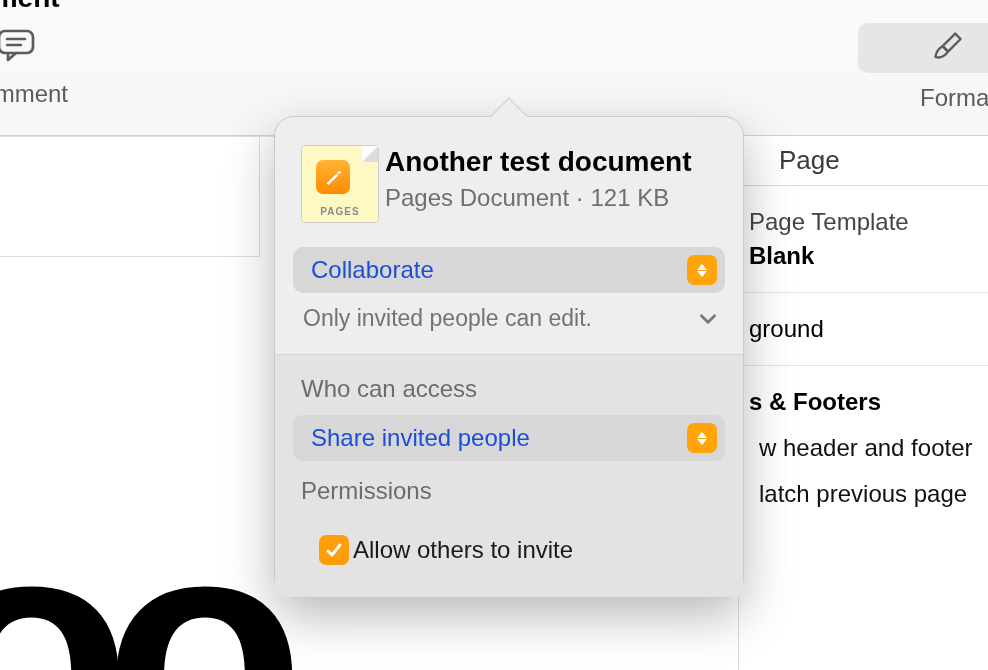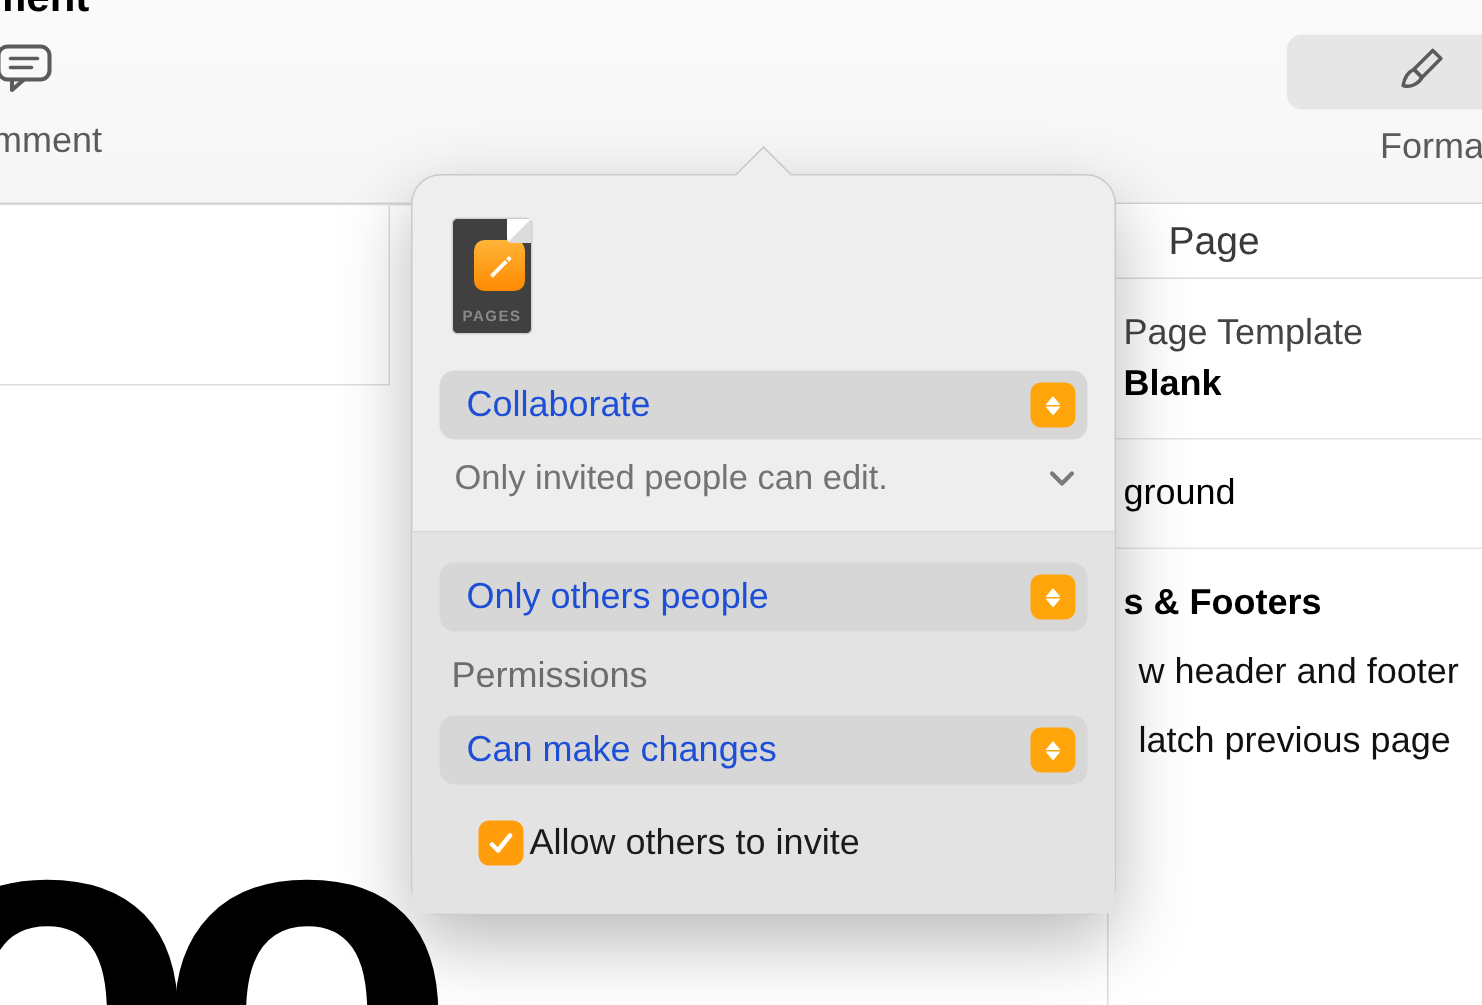--- a/index.html
+++ b/index.html
@@ -63,21 +63,21 @@
   }
   .popover::before{
     content:""; position:absolute; top:-14px; left:50%; transform:translateX(-50%);
     width:26px; height:26px; background:#eeeeee;
     border-left:1px solid #c9c9c9; border-top:1px solid #c9c9c9;
     transform:translateX(-50%) rotate(45deg);
   }
   .popover .header { display:flex; gap:22px; padding:28px 26px 18px; align-items:flex-start; }
   .doc-ico-wrap { width:62px; height:78px; position:relative; }
   .doc-ico-page {
-    width:54px; height:78px; background:#404040; border:1px solid #cfcfcf; border-radius:4px;
+    width:78px; height:78px; background:#fef9c3; border:1px solid #cfcfcf; border-radius:4px;
     position:relative;
   }
   .doc-ico-page::after{
     content:""; position:absolute; top:0; right:0; width:16px; height:16px;
     background:linear-gradient(135deg,#fff 48%, #dcdcdc 52%);
     border-bottom-left-radius:3px;
   }
   .doc-ico-inner{
     position:absolute; left:14px; top:14px; width:34px; height:34px; border-radius:7px;
     background:linear-gradient(#ffb437,#ff8a00);
@@ -192,49 +192,54 @@
     <div class="doc-ico-wrap">
       <div class="doc-ico-page">
         <div class="doc-ico-inner">
           <svg viewBox="0 0 20 20" width="18" height="18">
               <path d="M3 17 L14 6 l2 2 L5 19 z M15 5 l2 2 2-2 -2-2 z" fill="#fff"></path>
             </svg>
         </div>
         <div class="doc-ico-label">PAGES</div>
       </div>
     </div>
+    <div>
+      <div class="doc-title">Another test document</div>
+      <div class="doc-meta">
+        <span>Pages Document</span>
+        <span> · </span>
+        <span>121 KB</span>
+      </div>
+    </div>
   </div>
 
   <div class="sel">
     <span>Collaborate</span>
     <span class="stepper"></span>
   </div>
 
   <div class="summary-row">
     <span>Only invited people can edit.</span>
     <span class="chev">
       <svg viewBox="0 0 20 20" width="22" height="22">
           <path d="M4 7 l6 6 6-6" fill="none" stroke="#7a7a7a" stroke-width="2.6" stroke-linecap="round" stroke-linejoin="round"></path>
         </svg>
     </span>
   </div>
 
   <hr>
 
   <div class="section gray">
+    <h4>Who can access</h4>
     <div class="sel" style="margin:0 0 16px 0">
-      <span>Only others people</span>
+      <span>Share invited people</span>
       <span class="stepper"></span>
     </div>
 
     <h4>Permissions</h4>
-    <div class="sel" style="margin:0 0 6px 0">
-      <span>Can make changes</span>
-      <span class="stepper"></span>
-    </div>
 
     <div class="check-row">
       <span class="chk">
         <svg viewBox="0 0 20 20" width="20" height="20">
             <path d="M4 11 l4 4 8-10" fill="none" stroke="#fff" stroke-width="3" stroke-linecap="round" stroke-linejoin="round"></path>
           </svg>
       </span>
       <span>Allow others to invite</span>
     </div>
   </div>

